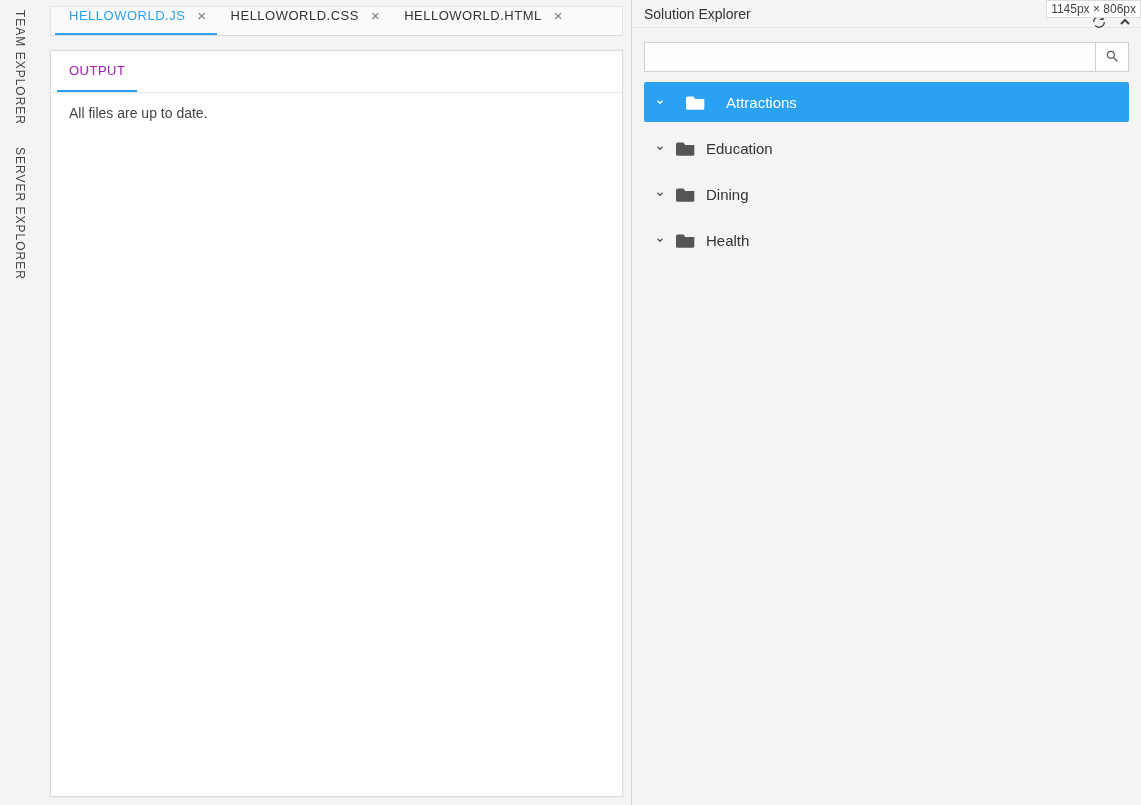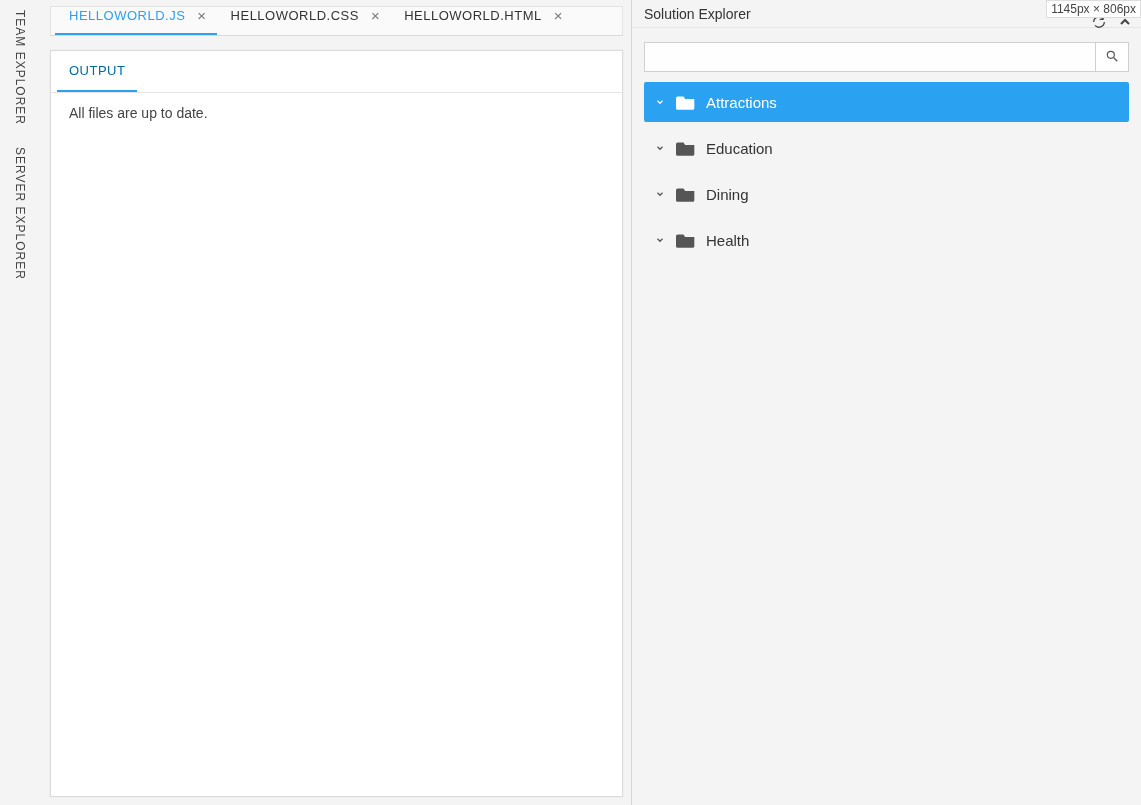--- a/index.html
+++ b/index.html
@@ -106,21 +106,21 @@
     height: 42px;
     display: flex;
     align-items: center;
     font-size: 13px;
     color: #333;
     border-bottom: 2px solid transparent;
     cursor: pointer;
     letter-spacing: 0.5px;
   }
   .inner-tab.active {
-    color: #0369a1;
+    color: #a21caf;
     border-bottom-color: #2aa1f1;
   }
   .inner-body {
     padding: 12px 18px;
     font-size: 14px;
     color: #444;
     overflow: auto;
     flex: 1 1 auto;
   }
 
@@ -199,20 +199,21 @@
     border-radius: 2px;
     cursor: pointer;
     font-size: 15px;
     color: #333;
     gap: 10px;
     margin-bottom: 6px;
   }
   .tree-item.selected {
     background: #2aa1f1;
     color: #fff;
+    gap: 20px;
   }
   .tree-item .expander {
     width: 12px; height: 12px;
     flex: 0 0 12px;
     display: flex; align-items: center; justify-content: center;
   }
   .tree-item .expander svg { width: 10px; height: 10px; }
   .tree-item.selected .expander svg { color: #fff; }
   .tree-item:not(.selected) .expander svg { color: #555; }
 

